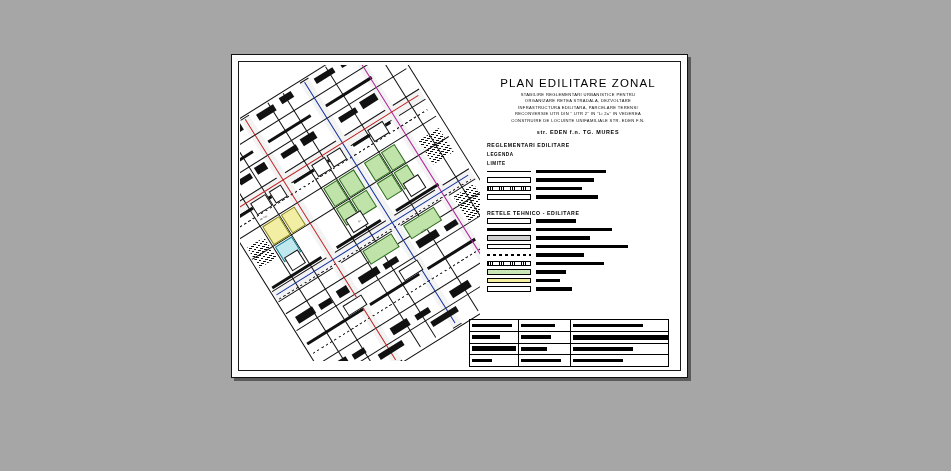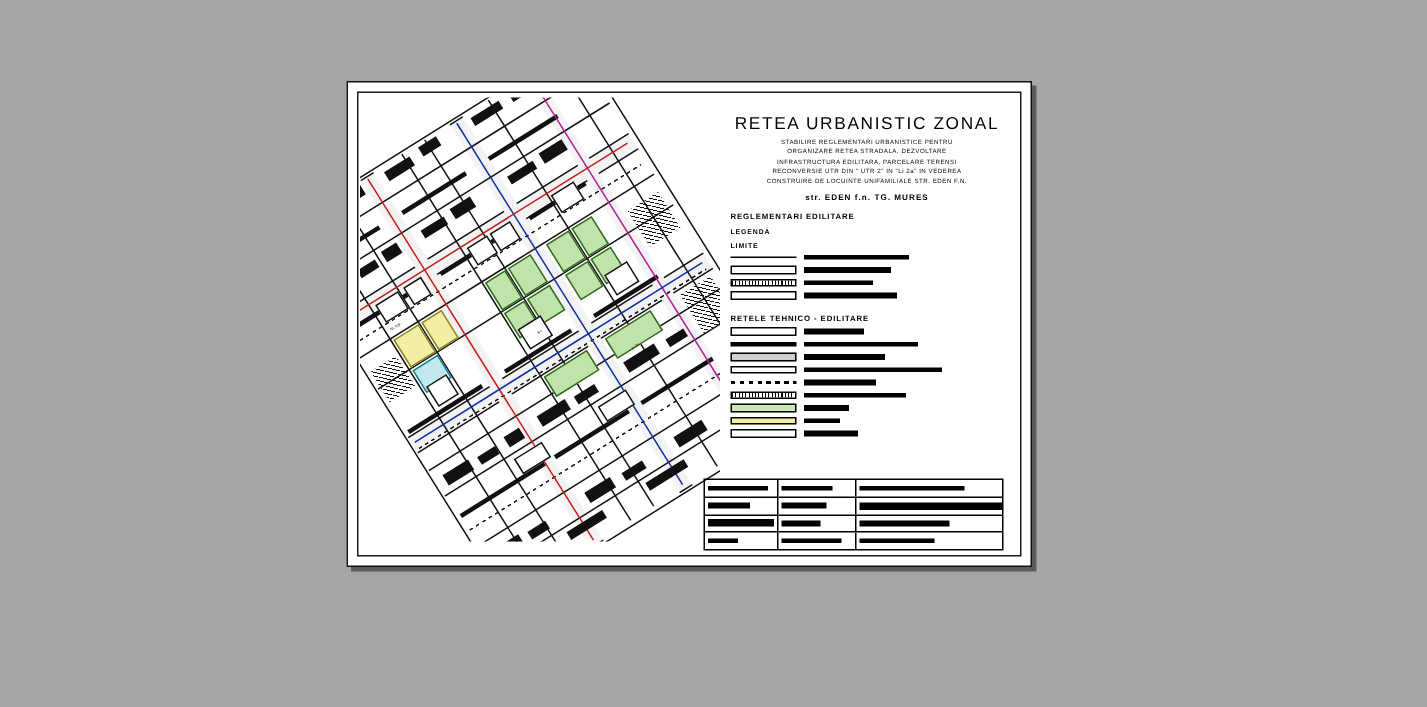--- a/index.html
+++ b/index.html
@@ -338,21 +338,21 @@
         <div class="hatchblk" style="left:236px;top:140px;width:24px;height:28px;"></div>
         <div class="hatchblk" style="left:236px;top:206px;width:24px;height:30px;"></div>
 
         <div class="tiny" style="left:190px;top:218px;">Li 2a</div>
         <div class="tiny" style="left:60px;top:122px;">Nr. top.</div>
         <div class="tiny" style="left:142px;top:176px;">S=</div>
       </div>
     </div>
 
     <div id="titleblock">
-      <div class="t-main">RETEA  URBANISTIC  ZONAL</div>
+      <div class="t-main">PLAN  EDILITARE  ZONAL</div>
       <div class="t-sub">STABILIRE REGLEMENTARI URBANISTICE PENTRU</div>
       <div class="t-sub" style="margin-top:0;">ORGANIZARE RETEA STRADALA, DEZVOLTARE</div>
       <div class="t-sub" style="margin-top:0;">INFRASTRUCTURA EDILITARA, PARCELARE TERENSI</div>
       <div class="t-sub" style="margin-top:0;">RECONVERSIE  UTR DIN " UTR 2" IN "Li 2a"  IN VEDEREA</div>
       <div class="t-sub" style="margin-top:0;">CONSTRUIRE DE LOCUINTE UNIFAMILIALE STR. EDEN F.N.</div>
       <div class="t-loc">str. EDEN f.n.  TG. MURES</div>
 
       <div class="sec-head">REGLEMENTARI EDILITARE</div>
       <div class="sec-head small">LEGENDA</div>
       <div class="sec-head small">LIMITE</div>

